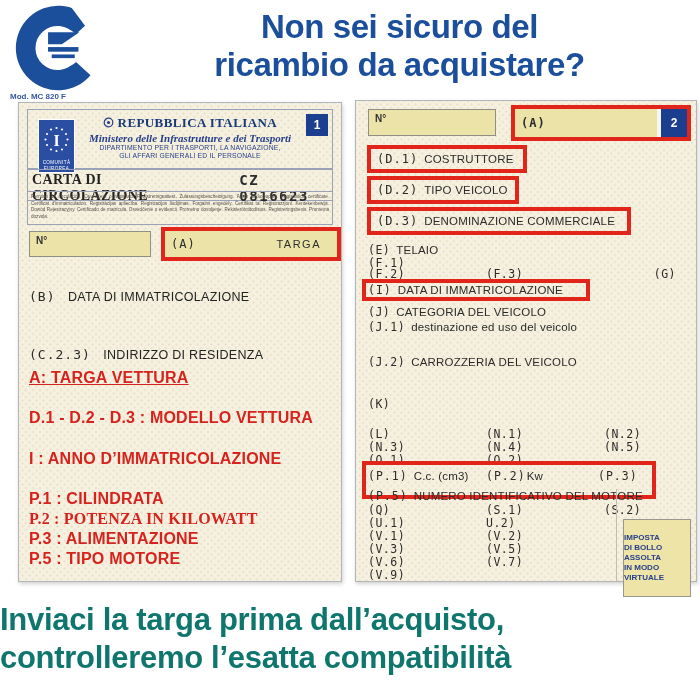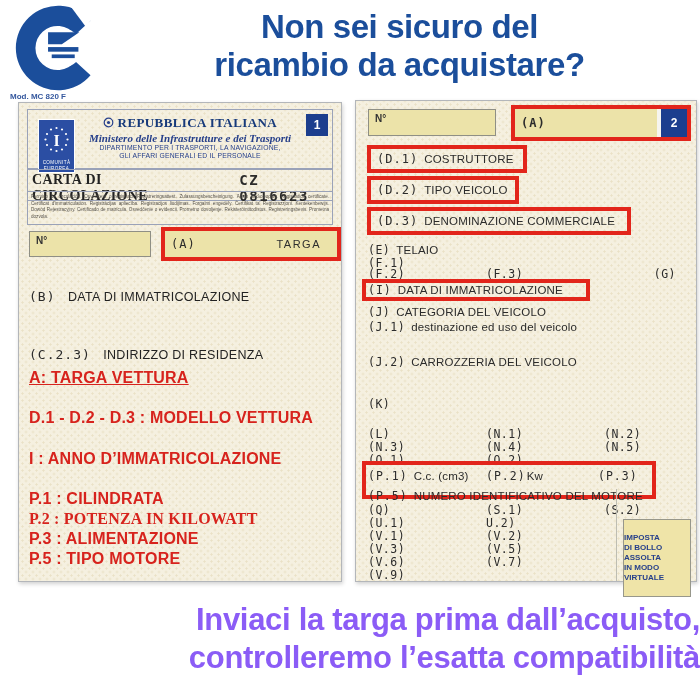--- a/index.html
+++ b/index.html
@@ -114,22 +114,22 @@
   #p2-pbox .code { font-size:11.5px; }
 
   #p2-sep { position:absolute; left:260px; top:388px; width:1px; height:92px;
             background:#bdbdb2; }
   #p2-stamp { position:absolute; left:267px; top:418px; width:68px; height:78px;
               background:#efe4a8; border:1px solid #97978b; color:#27408b;
               font-weight:bold; font-size:8px; line-height:10px; text-align:left;
               display:flex; flex-direction:column; justify-content:center; }
 
   
-  #footer { position:absolute; left:0; right:0; top:601px; text-align:right;
-            color:#8b5cf6; font-weight:bold; font-size:31px; line-height:38px;
+  #footer { position:absolute; left:0; right:0; top:601px; text-align:left;
+            color:#0f766e; font-weight:bold; font-size:31px; line-height:38px;
             letter-spacing:-0.3px; }
 </style>
 </head>
 <body>
 
 <svg id="brand-logo" viewBox="0 0 100 100">
   <path d="M83.2,20.4 A46,46 0 1,0 83.2,79.6 L66.5,64.4 A24,24 0 1,1 66.5,35.6 Z" fill="#1b4e9b"></path>
   <polygon points="58,0 100,0 78,27" fill="#ffffff"></polygon>
   <circle cx="53" cy="50" r="21" fill="#ffffff"></circle>
   <polygon points="37,33 71,33 52,46 37,46" fill="#1b4e9b"></polygon>

